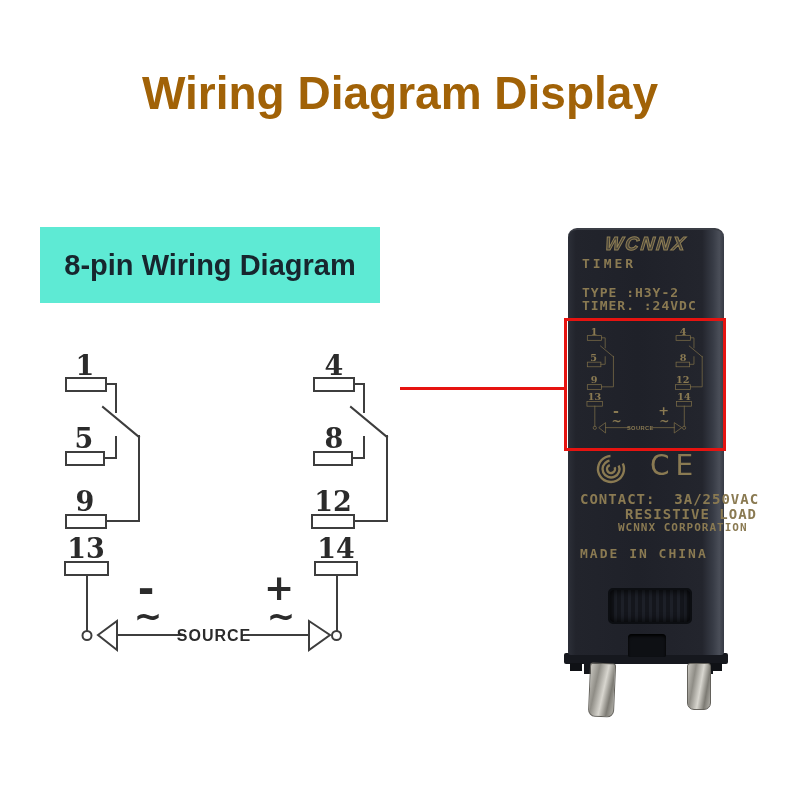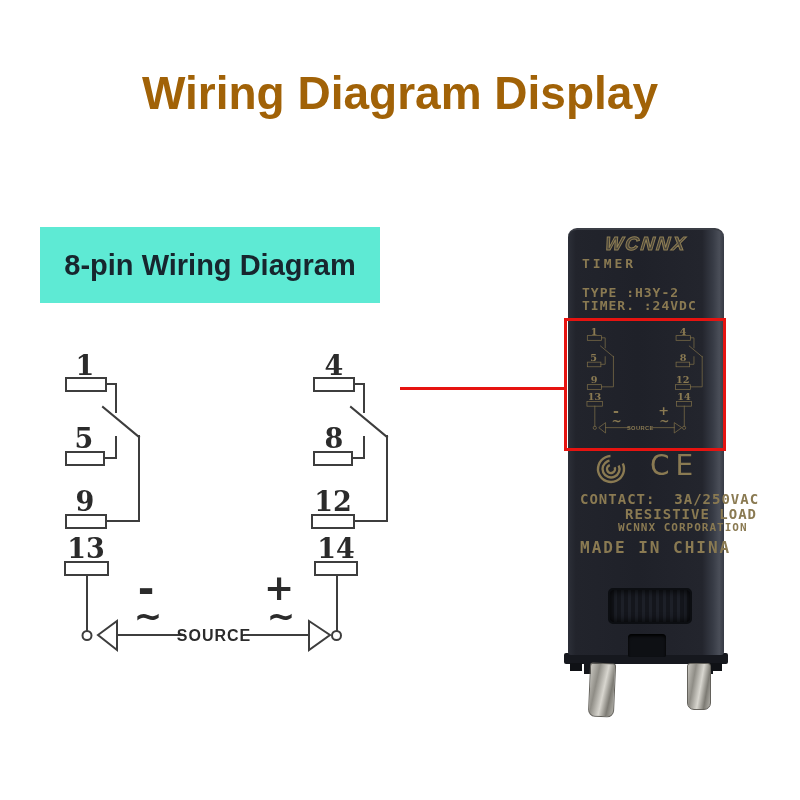--- a/index.html
+++ b/index.html
@@ -56,21 +56,21 @@
   .schem-mini polygon{fill:none;stroke:#7f7049;stroke-width:2;}
   .schem-mini text{fill:#8a7a52;}
 
   .ccc-mark{position:absolute;left:20px;top:222px;}
   .ccc-mark circle{fill:none;stroke:#8a7a52;stroke-width:2.4;}
   .ce-mark{position:absolute;left:82px;top:219px;font-family:"DejaVu Sans",sans-serif;
     font-size:28px;color:#8a7a52;letter-spacing:6px;}
   .l-contact{left:12px;top:261px;font-size:14px;font-weight:bold;letter-spacing:1px;}
   .l-load{left:57px;top:276px;font-size:14px;font-weight:bold;letter-spacing:1px;}
   .l-corp{left:10px;top:291px;font-size:11px;font-weight:bold;letter-spacing:1px;margin-left:40px;}
-  .l-origin{left:12px;top:308px;font-size:16px;font-weight:bold;letter-spacing:2px;}
+  .l-origin{left:12px;top:316px;font-size:13px;font-weight:bold;letter-spacing:2px;}
 
   .stamp{position:absolute;left:40px;top:358px;width:80px;height:32px;background:#14161c;
     border:2px solid #0c0e12;border-radius:5px;box-shadow:inset 0 0 8px #000;
     background-image:repeating-linear-gradient(90deg,#14161c 0 4px,#1d2028 4px 7px);}
   .notch{position:absolute;left:60px;top:404px;width:38px;height:23px;background:#0e1014;
     border-radius:4px 4px 2px 2px;box-shadow:inset 0 2px 3px #000;}
 
   .relay-base{position:absolute;left:564px;top:653px;width:164px;height:11px;background:#16181e;
     border-radius:2px;z-index:1;}
   .foot{position:absolute;width:12px;height:8px;background:#0f1115;top:663px;z-index:1;}

